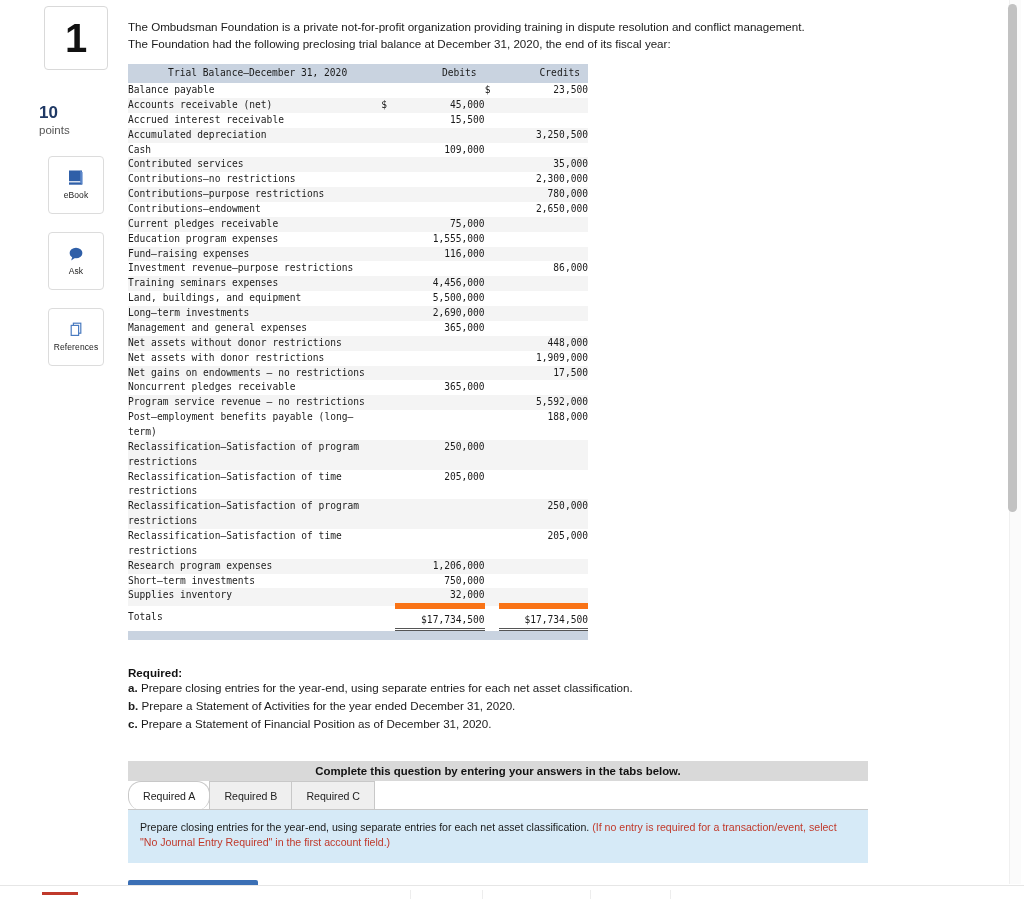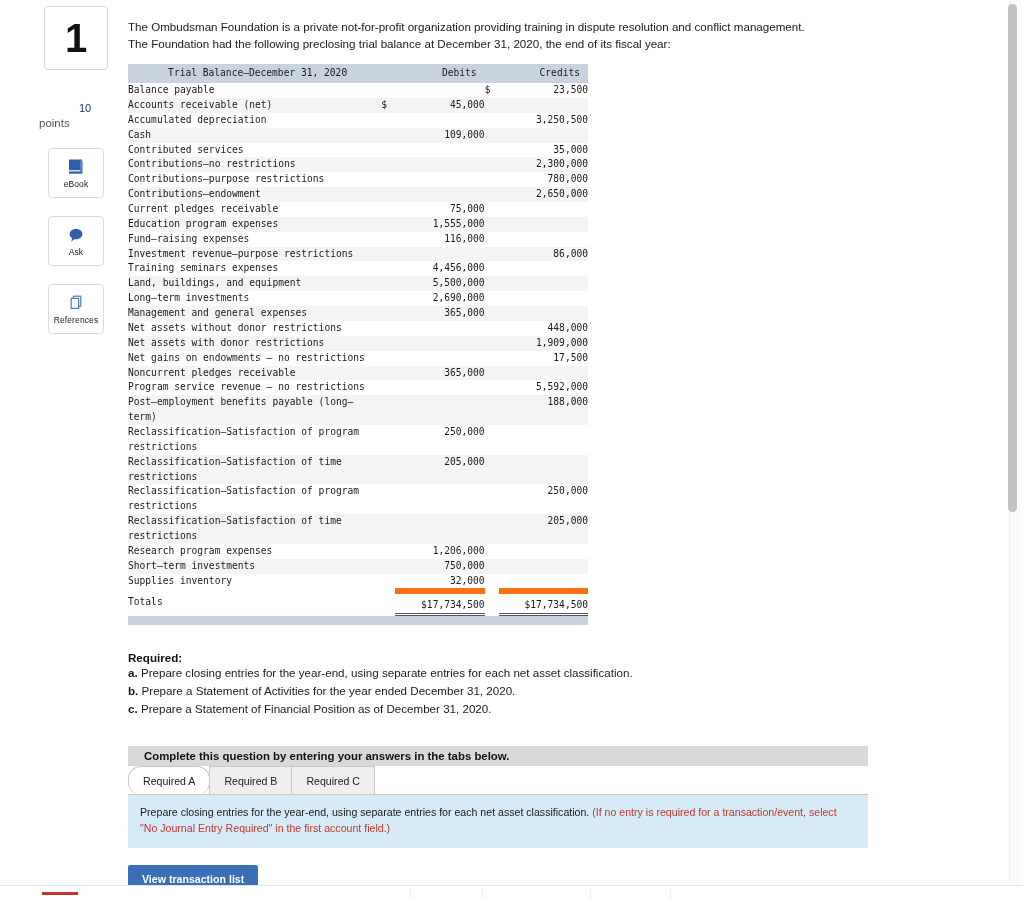--- a/index.html
+++ b/index.html
@@ -33,26 +33,26 @@
   .qnum {
     font-size: 40px; font-weight: 700; color: #111;
     line-height: 1;
   }
   .points-wrap {
     width: 100%;
     margin-top: 32px;
     padding-left: 1px;
     text-align: left;
   }
-  .points-num { font-size: 11px; font-weight: 400; color: #1f3864; line-height: 1.25; margin-left: 40px; }
+  .points-num { font-size: 17px; font-weight: 700; color: #1f3864; line-height: 1.25; }
   .points-lbl { font-size: 11.5px; color: #555; line-height: 1.25; }
 
   .tool-btn {
     margin-top: 18px;
-    width: 56px; height: 50px;
+    width: 56px; height: 58px;
     border: 1px solid #dcdcdc;
     border-radius: 4px;
     background: #fff;
     display: flex; flex-direction: column;
     align-items: center; justify-content: center;
     gap: 3px;
     cursor: pointer;
   }
   .tool-lbl { font-size: 8.5px; color: #222; letter-spacing: .1px; }
   .tool-ico { width: 20px; height: 18px; display: block; }
@@ -99,21 +99,21 @@
   .required { margin-top: 26px; width: 740px; }
   .required .hd { font-size: 11.6px; font-weight: 700; color: #111; }
   .required p { margin: 1px 0 0 0; font-size: 11.6px; color: #1a1a1a; line-height: 1.45; }
   .required p b { font-weight: 700; }
 
   
   .answer { margin-top: 28px; width: 740px; }
   .complete-bar {
     background: #d9d9d9;
     padding: 4px 16px;
-    font-size: 11.4px; font-weight: 700; color: #111;
+    font-size: 11.4px; font-weight: 700; color: #111; text-align: center;
   }
   .tabs { display: flex; align-items: flex-end; margin-top: 0; }
   .tab {
     border: 1px solid #c8c8c8;
     border-bottom: none;
     background: #efefef;
     padding: 8px 14px;
     font-size: 10.6px; color: #222;
     cursor: pointer;
     position: relative;
@@ -242,20 +242,27 @@
               <td class="val">23,500</td>
             </tr>
             <tr>
               <td class="acct">Accounts receivable (net)</td>
               <td class="sym">$</td>
               <td class="val">45,000</td>
               <td class="sym"></td>
               <td class="val"></td>
             </tr>
             <tr>
+              <td class="acct">Accrued interest receivable</td>
+              <td class="sym"></td>
+              <td class="val">15,500</td>
+              <td class="sym"></td>
+              <td class="val"></td>
+            </tr>
+            <tr>
               <td class="acct">Accumulated depreciation</td>
               <td class="sym"></td>
               <td class="val"></td>
               <td class="sym"></td>
               <td class="val">3,250,500</td>
             </tr>
             <tr>
               <td class="acct">Cash</td>
               <td class="sym"></td>
               <td class="val">109,000</td>

